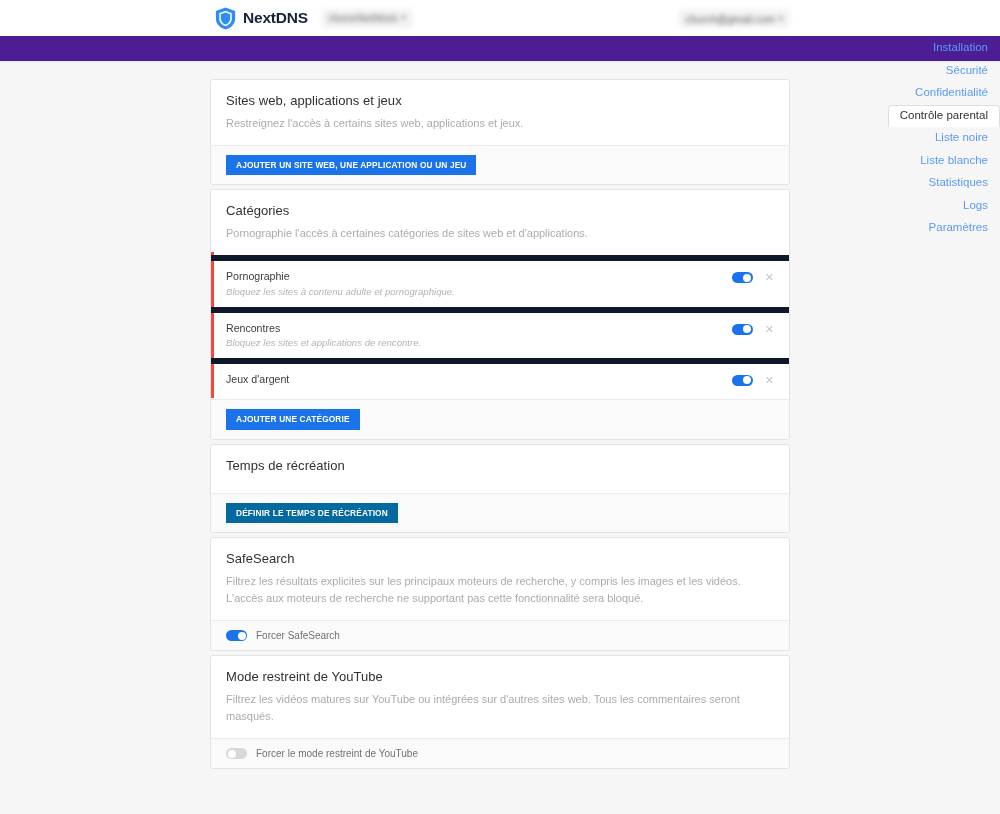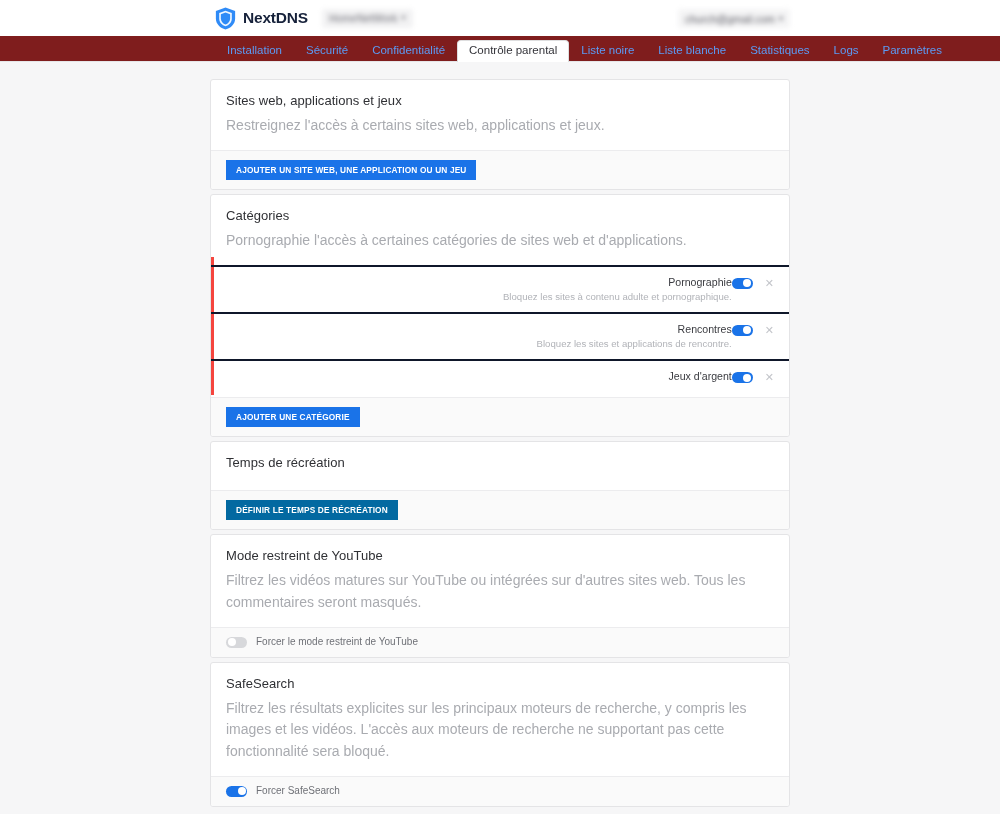--- a/index.html
+++ b/index.html
@@ -63,26 +63,27 @@
     font-size: 10.5px;
     color: #5c5c64;
     filter: blur(2.4px);
     user-select: none;
   }
   .caret { font-size: 8px; line-height: 1; }
 
   
   .nav {
     height: 26px;
-    background: #7f1d1d;
+    background: #4c1d95;
     border-bottom: 1px solid #e6e6e8;
     display: flex;
     align-items: flex-end;
     padding-left: 215px;
     gap: 0px;
+    flex-direction: column;
   }
   .tab {
     font-size: 11.5px;
     color: #5b9bf5;
     padding: 4px 11px 6px 11px;
     line-height: 1;
     cursor: pointer;
     white-space: nowrap;
     border: 1px solid transparent;
     border-bottom: none;
@@ -117,21 +118,21 @@
   }
   .card-body { padding: 13px 15px 13px 15px; }
   .card-title {
     font-size: 13px;
     color: #2f3034;
     font-weight: normal;
     margin-bottom: 7px;
     letter-spacing: 0.05px;
   }
   .card-desc {
-    font-size: 14px;
+    font-size: 11px;
     color: #a9abb0;
     line-height: 1.55;
   }
 
   .card-footer {
     background: #fafafa;
     border-top: 1px solid #ececee;
     padding: 9px 15px;
     display: flex;
     align-items: center;
@@ -153,38 +154,38 @@
   .btn-green { background: #0369a1; }
 
   
   .cat-accent {
     position: absolute;
     left: 0;
     width: 2.5px;
     background: #f5453e;
   }
   .cat-row {
-    border-top: 2px solid #0f172a;
+    border-top: 6px solid #0f172a;
     padding: 10px 15px 10px 15px;
     display: flex;
     align-items: flex-start;
     position: relative;
-    text-align: right;
   }
   .cat-text { flex: 1; }
   .cat-name {
     font-size: 10.6px;
     color: #3a3b40;
     margin-bottom: 5px;
     line-height: 1;
   }
   .cat-sub {
     font-size: 9.6px;
     color: #b1b3b8;
     line-height: 1;
+    font-style: italic;
   }
   .cat-actions {
     display: flex;
     align-items: center;
     gap: 12px;
     padding-top: 1px;
   }
   .remove-x {
     color: #c3c5ca;
     font-size: 11px;
@@ -332,42 +333,42 @@
       <div class="card-body">
         <div class="card-title">Temps de récréation</div>
       </div>
       <div class="card-footer">
         <button class="btn btn-green">DÉFINIR LE TEMPS DE RÉCRÉATION</button>
       </div>
     </div>
 
     <div class="card">
       <div class="card-body">
+        <div class="card-title">SafeSearch</div>
+        <div class="card-desc">Filtrez les résultats explicites sur les principaux moteurs de recherche, y compris les images et les vidéos. L'accès aux moteurs de recherche ne supportant pas cette fonctionnalité sera bloqué.</div>
+      </div>
+      <div class="card-footer">
+        <div class="toggle-row">
+          <span class="toggle on">
+              <span class="knob"></span>
+            </span>
+          <span class="toggle-label">Forcer SafeSearch</span>
+        </div>
+      </div>
+    </div>
+
+    <div class="card">
+      <div class="card-body">
         <div class="card-title">Mode restreint de YouTube</div>
         <div class="card-desc">Filtrez les vidéos matures sur YouTube ou intégrées sur d'autres sites web. Tous les commentaires seront masqués.</div>
       </div>
       <div class="card-footer">
         <div class="toggle-row">
           <span class="toggle off">
               <span class="knob"></span>
             </span>
           <span class="toggle-label">Forcer le mode restreint de YouTube</span>
         </div>
       </div>
     </div>
 
-    <div class="card">
-      <div class="card-body">
-        <div class="card-title">SafeSearch</div>
-        <div class="card-desc">Filtrez les résultats explicites sur les principaux moteurs de recherche, y compris les images et les vidéos. L'accès aux moteurs de recherche ne supportant pas cette fonctionnalité sera bloqué.</div>
-      </div>
-      <div class="card-footer">
-        <div class="toggle-row">
-          <span class="toggle on">
-              <span class="knob"></span>
-            </span>
-          <span class="toggle-label">Forcer SafeSearch</span>
-        </div>
-      </div>
-    </div>
-
   </div>
 </div>
 
 </body></html>

